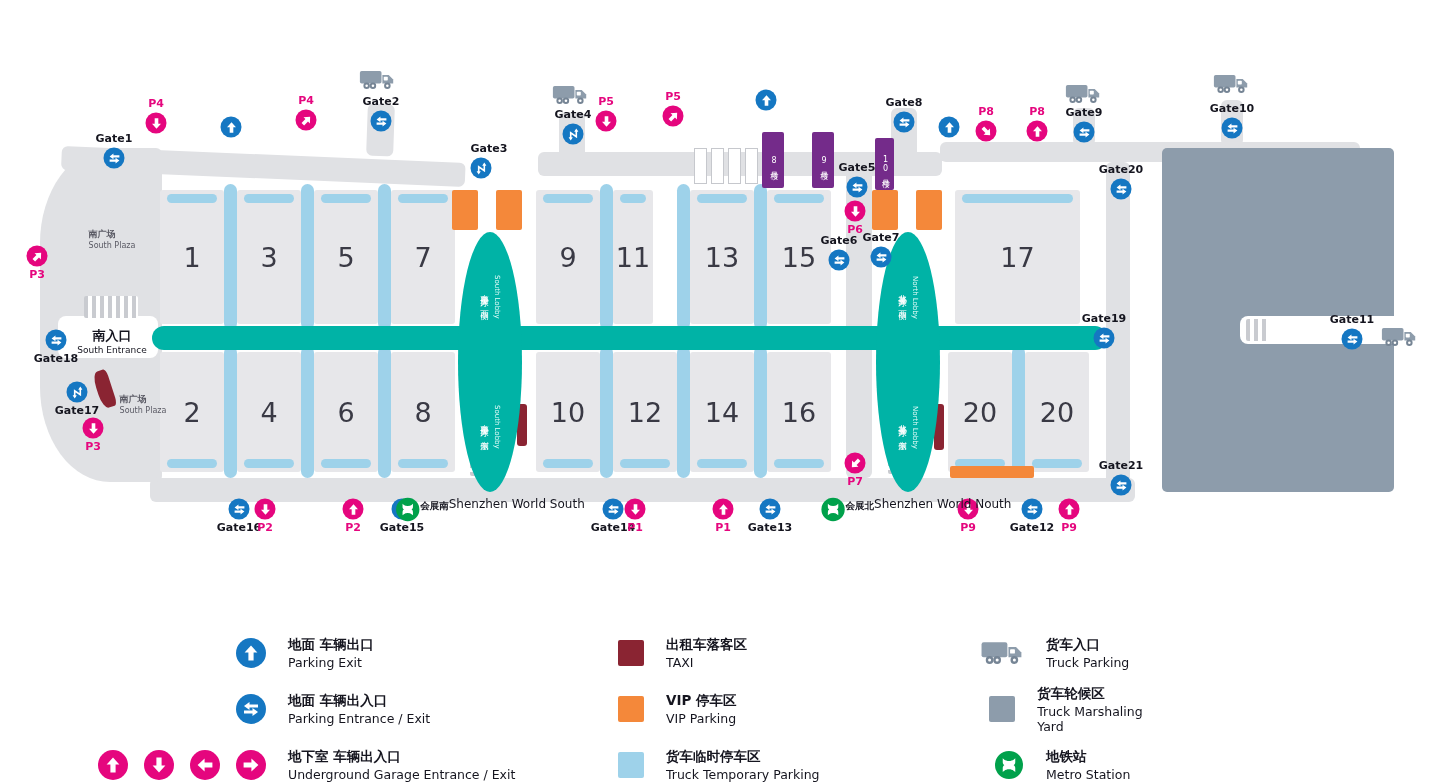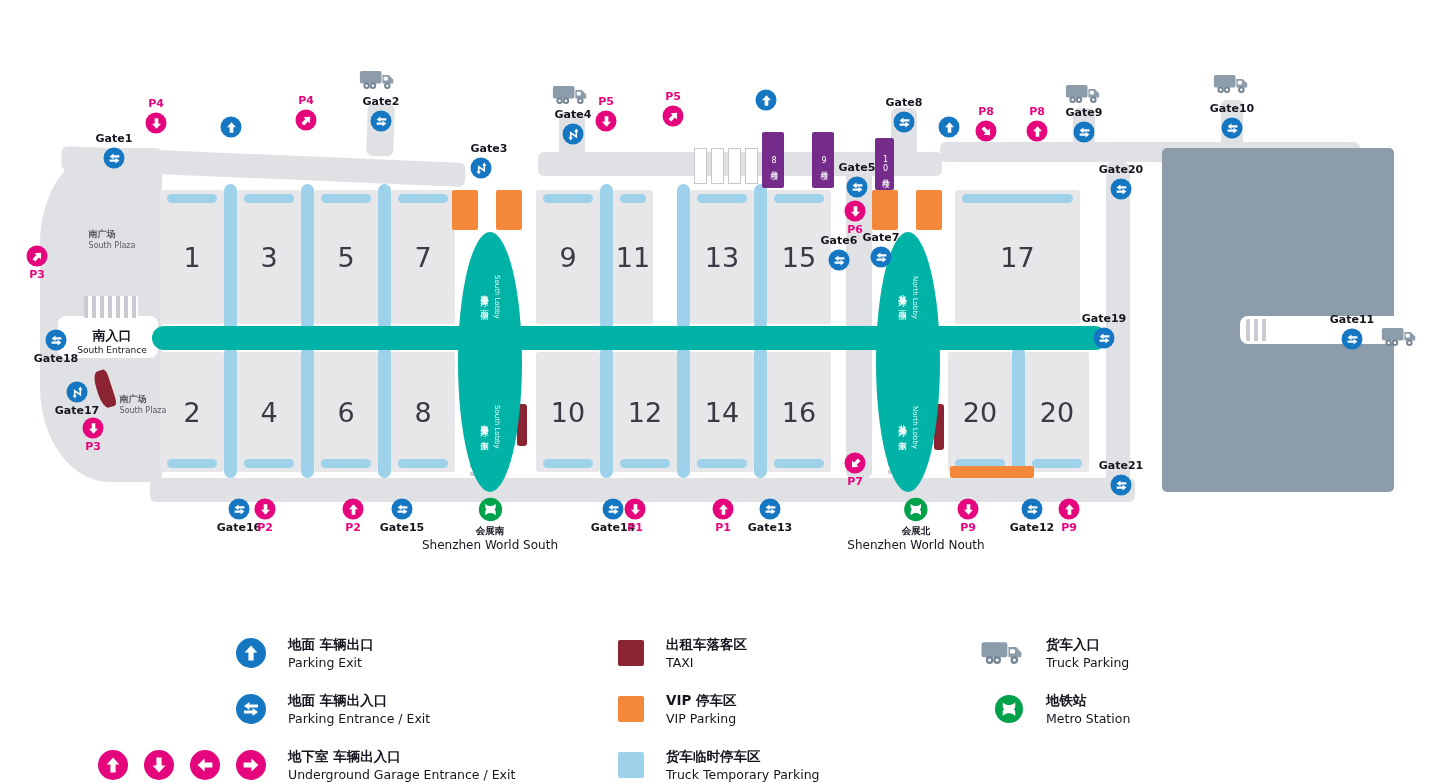--- a/index.html
+++ b/index.html
@@ -34,21 +34,21 @@
   .mk{position:absolute;width:21px;height:21px;border-radius:50%;display:flex;align-items:center;justify-content:center;z-index:9;transform:translate(-50%,-50%)}
   .mk svg{width:14px;height:14px;display:block}
   .c-blue{background:#1577c2}
   .c-pink{background:#e5067e}
   .mk-label{position:absolute;z-index:10;font-size:11px;font-weight:bold;white-space:nowrap}
   .lbl-dark{color:#15151f}
   .lbl-pink{color:#e5067e}
   .truck-marker{position:absolute;width:36px;height:24px;z-index:9;transform:translate(-50%,-50%)}
   .truck-marker svg{width:100%;height:100%;display:block}
 
-  .metro-block{position:absolute;transform:translate(-50%,0);display:flex;flex-direction:column;align-items:center;z-index:10}
+  .metro-block{position:absolute;transform:translate(-50%,0);display:flex;flex-direction:row;z-index:10}
   .metro-glyph{width:25px;height:25px;display:block}
   .metro-glyph svg{width:100%;height:100%;display:block}
   .m-zh{font-size:9.5px;font-weight:bold;color:#15151f;margin-top:3px}
   .m-en{font-size:12px;color:#15151f}
 
   .entrance-block{position:absolute;left:112px;top:327px;transform:translate(-50%,0);text-align:center;z-index:10}
   .ent-zh{display:block;font-size:13px;font-weight:bold;color:#15151f}
   .ent-en{display:block;font-size:9px;color:#15151f}
   .plaza-block{position:absolute;transform:translate(-50%,0);text-align:left;z-index:5}
   .pl-zh{display:block;font-size:9px;font-weight:bold;color:#5a5a64}
@@ -709,20 +709,29 @@
               </svg>
             </span>
           </span>
         <span class="lg-text">
           <span class="lg-zh">货车入口</span>
           <span class="lg-en">Truck Parking</span>
         </span>
       </div>
       <div class="lg-item">
         <span class="lg-icons">
+            <span class="lg-square" style="background:#8d9cab"></span>
+          </span>
+        <span class="lg-text">
+          <span class="lg-zh">货车轮候区</span>
+          <span class="lg-en">Truck Marshaling Yard</span>
+        </span>
+      </div>
+      <div class="lg-item">
+        <span class="lg-icons">
             <span class="lg-metro">
               <svg viewBox="0 0 24 24">
                 <circle cx="12" cy="12" r="11.2" fill="#00a14b"></circle>
                 <path d="M7 6.5 c0 0 1.8 2.2 5 2.2 s5 -2.2 5 -2.2 v3.2 c0 2 -2.2 3.4 -5 3.4 s-5 -1.4 -5 -3.4 Z" fill="#fff"></path>
                 <path d="M17 17.5 c0 0 -1.8 -2.2 -5 -2.2 s-5 2.2 -5 2.2 v-3.2 c0 -2 2.2 -3.4 5 -3.4 s5 1.4 5 3.4 Z" fill="#fff"></path>
               </svg>
             </span>
           </span>
         <span class="lg-text">
           <span class="lg-zh">地铁站</span>

